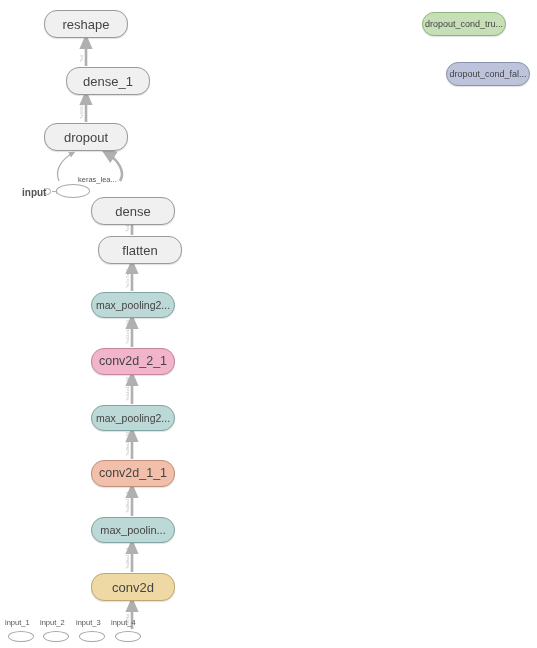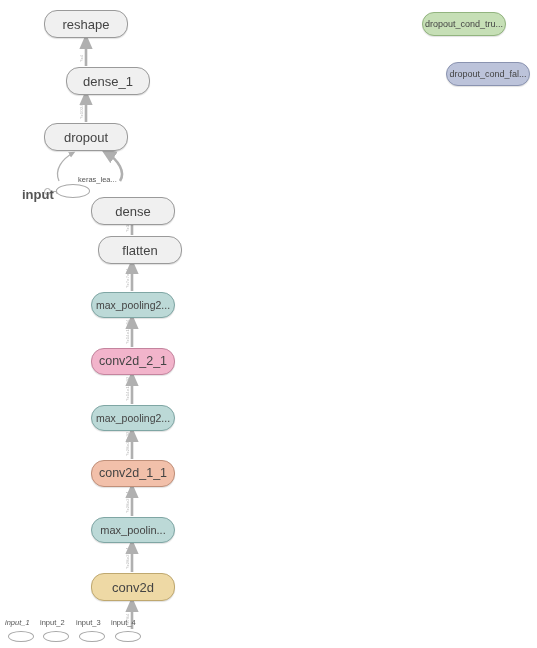--- a/index.html
+++ b/index.html
@@ -156,23 +156,23 @@
         <span class="node-label">conv2d</span>
       </div>
       <div class="node" style="left: 422px; top: 12px; width: 84px; height: 24px; background: rgb(198, 223, 182); border-color: rgb(146, 180, 127); font-size: 9px; color: rgb(68, 68, 68);">
         <span class="node-label">dropout_cond_tru...</span>
       </div>
       <div class="node" style="left: 446px; top: 62px; width: 84px; height: 24px; background: rgb(188, 195, 218); border-color: rgb(138, 147, 176); font-size: 9px; color: rgb(68, 68, 68);">
         <span class="node-label">dropout_cond_fal...</span>
       </div>
       <div class="dot" style="left: 44px; top: 188px; width: 7px; height: 7px;"></div>
       <div class="ellipse-node" style="left: 56px; top: 184px; width: 34px; height: 14px;"></div>
-      <div class="plain-label" style="left: 22px; top: 188px; font-size: 13px; font-weight: 600;">input</div>
+      <div class="plain-label" style="left: 22px; top: 188px; font-size: 10px; font-weight: 600;">input</div>
       <div class="plain-label" style="left: 49px; top: 176px; font-size: 7.5px; padding-left: 29px;">keras_lea...</div>
-      <div class="plain-label" style="left: 5px; top: 619px; font-size: 7.5px; font-style: italic;">input_1</div>
+      <div class="plain-label" style="left: 5px; top: 619px; font-size: 7.5px;">input_1</div>
       <div class="ellipse-node" style="left: 8px; top: 630.5px; width: 26px; height: 11px;"></div>
       <div class="plain-label" style="left: 40px; top: 619px; font-size: 7.5px;">input_2</div>
       <div class="ellipse-node" style="left: 43px; top: 630.5px; width: 26px; height: 11px;"></div>
       <div class="plain-label" style="left: 76px; top: 619px; font-size: 7.5px; text-align: center;">input_3</div>
       <div class="ellipse-node" style="left: 79px; top: 630.5px; width: 26px; height: 11px;"></div>
       <div class="plain-label" style="left: 111px; top: 619px; font-size: 7.5px;">input_4</div>
       <div class="ellipse-node" style="left: 115px; top: 630.5px; width: 26px; height: 11px;"></div>
     </div>
 
 </div>

